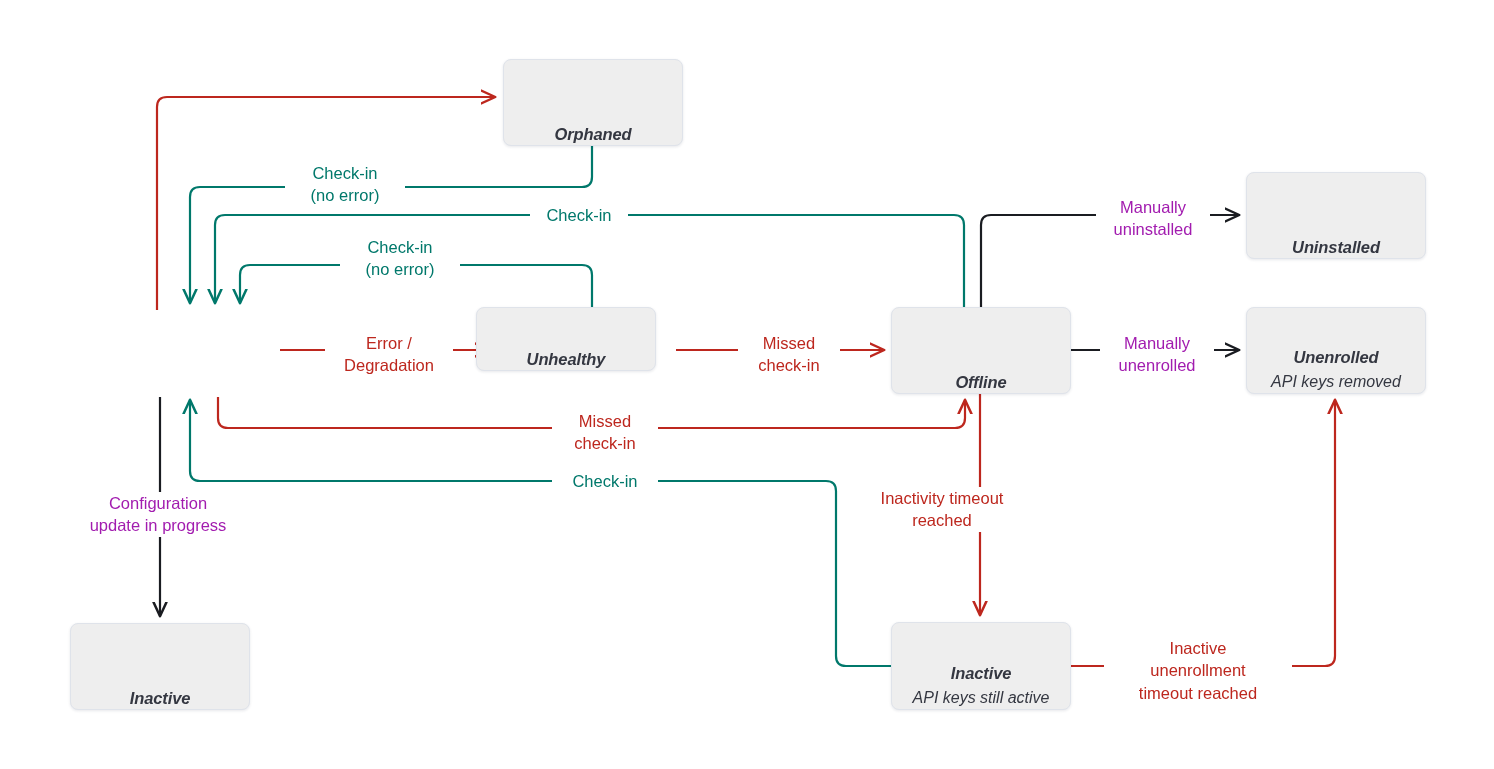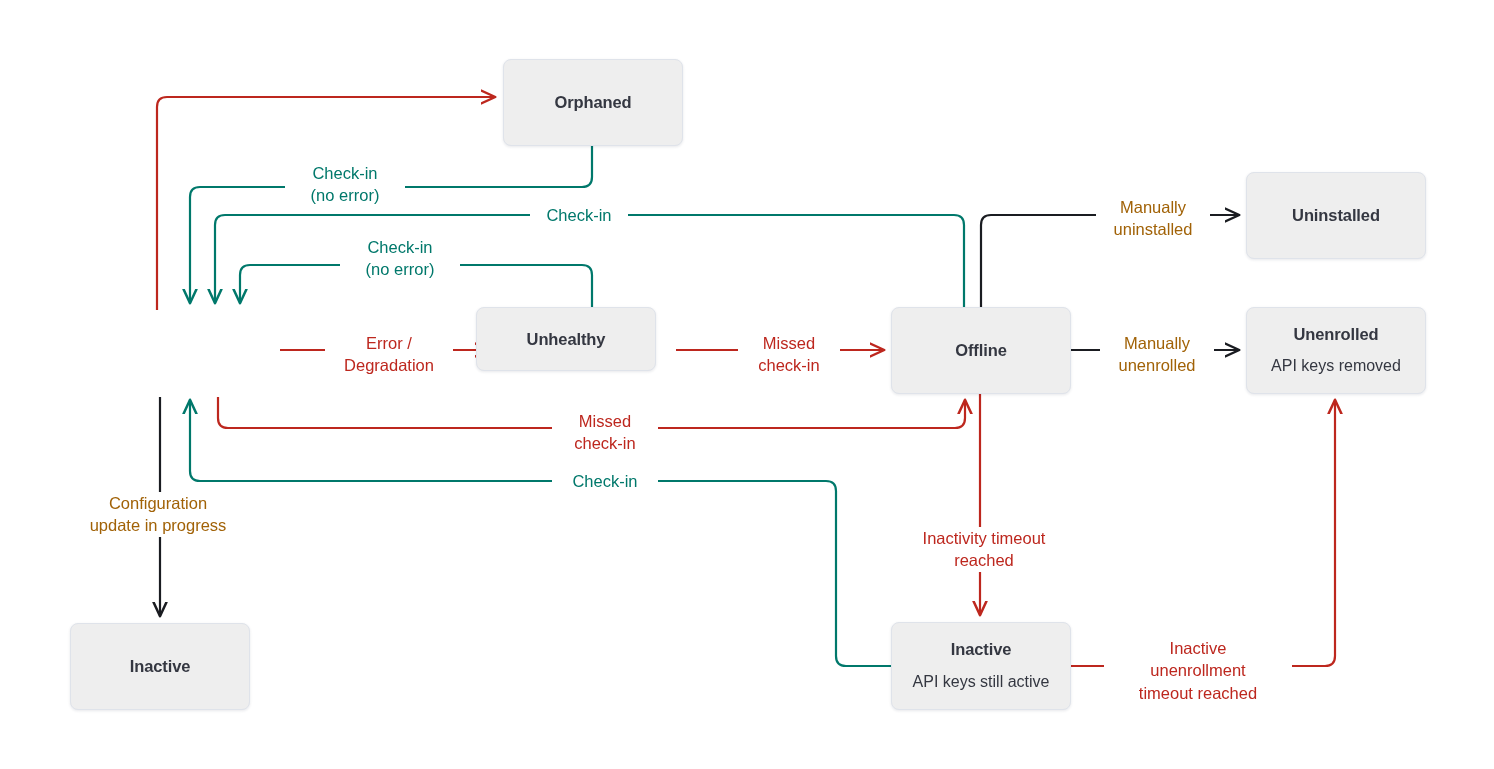--- a/index.html
+++ b/index.html
@@ -29,49 +29,50 @@
   .node-box {
     position: absolute;
     box-sizing: border-box;
     background: #eeeeee;
     border: 1px solid #dfe3ea;
     border-radius: 8px;
     box-shadow: 0 1px 3px rgba(20,30,60,0.10);
     display: flex;
     flex-direction: column;
     align-items: center;
-    justify-content: center;
+    justify-content: flex-end;
     text-align: center;
+    font-style: italic;
   }
   .node-title {
     font-size: 16.5px;
     font-weight: bold;
     color: #343741;
     line-height: 1.25;
     letter-spacing: -0.1px;
   }
   .node-sub {
     font-size: 16px;
     font-weight: normal;
     color: #343741;
     line-height: 1.3;
-    margin-top: 12px;
+    margin-top: 5px;
   }
   .edge-label {
     position: absolute;
     font-size: 16.5px;
     line-height: 1.35;
     text-align: center;
     white-space: pre-line;
     background: #ffffff;
     padding: 0 4px;
   }
   .edge-label.red   { color: #bd271e; }
   .edge-label.teal  { color: #00786b; }
-  .edge-label.black { color: #a16207; }
+  .edge-label.black { color: #a21caf; }
 </style>
 </head>
 <body>
 
 <div id="diagram-root">
 
   <svg id="flow-svg" viewBox="0 0 1494 769" xmlns="http://www.w3.org/2000/svg">
     <defs>
       <marker id="arrow-red" viewBox="0 0 10 10" refX="9" refY="5" markerWidth="7" markerHeight="7" orient="auto-start-reverse">
         <path d="M 0 0.8 L 9.2 5 L 0 9.2" fill="none" stroke="#bd271e" stroke-width="1.6" stroke-linecap="round" stroke-linejoin="round"></path>
@@ -164,21 +165,21 @@
 check-in</div>
 
   <div class="edge-label teal" style="left:552px; top:470px; width:98px;">Check-in</div>
 
   <div class="edge-label black" style="left:1096px; top:196px; width:106px;">Manually
 uninstalled</div>
 
   <div class="edge-label black" style="left:1100px; top:332px; width:106px;">Manually
 unenrolled</div>
 
-  <div class="edge-label red" style="left:890px; top:487px; width:180px;margin-top:40px;">Inactivity timeout
+  <div class="edge-label red" style="left:848px; top:487px; width:180px;">Inactivity timeout
 reached</div>
 
   <div class="edge-label black" style="left:62px; top:492px; width:184px;">Configuration
 update in progress</div>
 
   <div class="edge-label red" style="left:1104px; top:637px; width:180px;">Inactive
 unenrollment
 timeout reached</div>
 
 </div>

